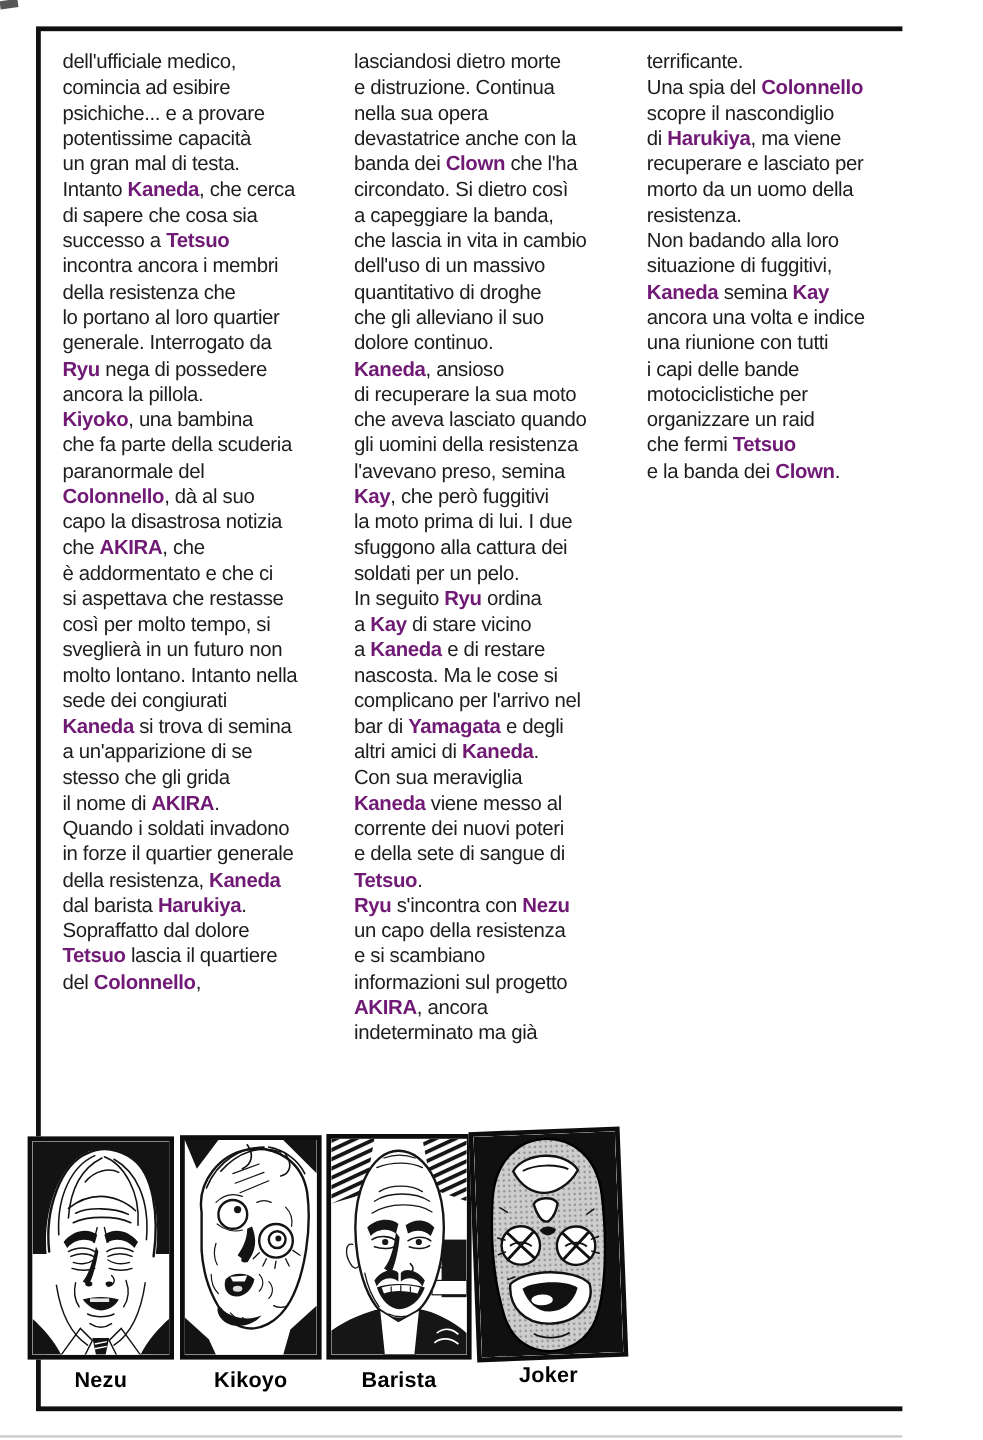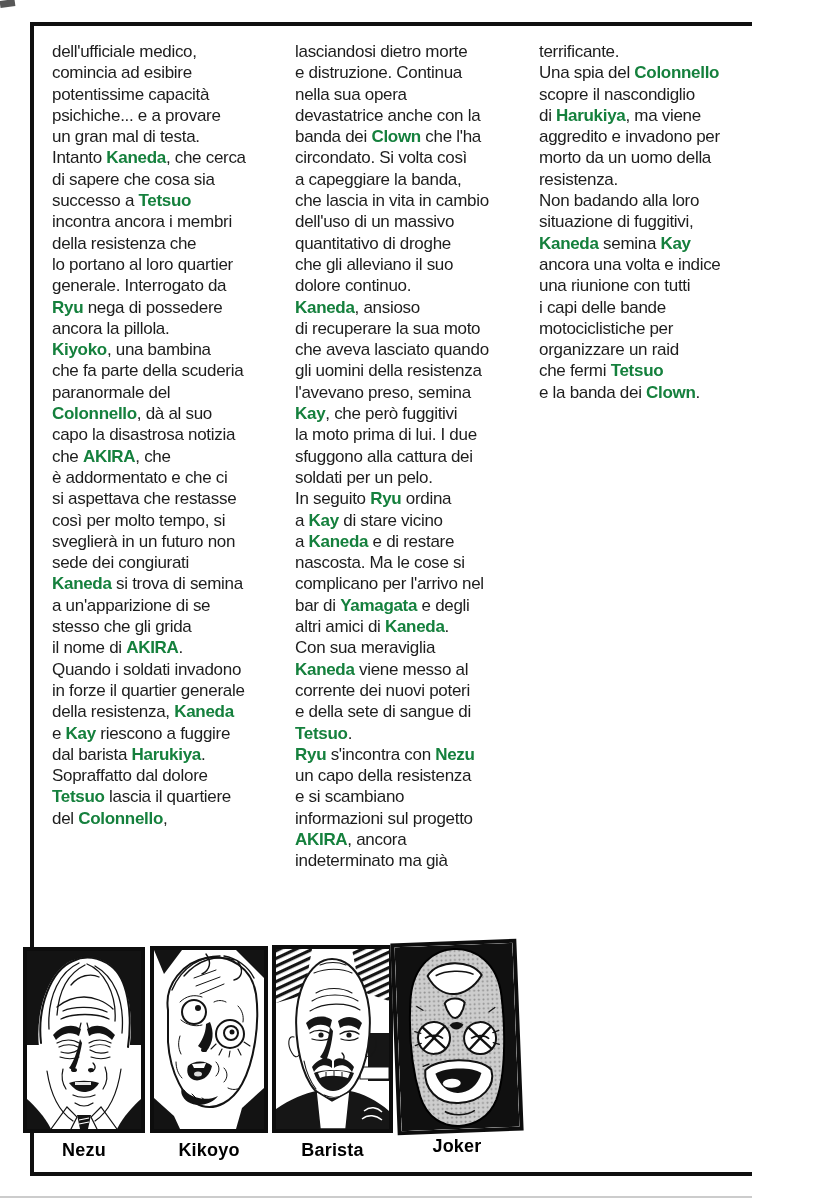--- a/index.html
+++ b/index.html
@@ -8,21 +8,21 @@
     font-family:Liberation Sans, sans-serif;overflow:hidden;
   }
   .frame{
     position:absolute;left:30px;top:22px;width:759px;height:1154px;
     border:4px solid #101010;box-sizing:border-box;background:#ffffff;
   }
   .col{
     position:absolute;top:41px;color:#1d1d1d;font-size:17px;line-height:21.3px;
     letter-spacing:-0.3px;white-space:nowrap;
   }
-  .col b{color:#15803d;font-weight:bold;}
+  .col b{color:#701a75;font-weight:bold;}
   .col-1{left:52px;}
   .col-2{left:295px;}
   .col-3{left:539px;}
   .portrait{
     position:absolute;margin:0;background:#ffffff;border:4px solid #0d0d0d;
     box-sizing:border-box;overflow:hidden;
   }
   .portrait svg{display:block;width:100%;height:100%;}
   .p1{left:23px;top:947px;width:122px;height:186px;}
   .p2{left:150px;top:946px;width:118px;height:187px;}
@@ -47,63 +47,63 @@
 </head>
 <body>
 
 <div class="page">
   <div class="scan-smudge"></div>
   <div class="frame"></div>
 
   <div class="col col-1">
       <div><span>dell'ufficiale medico,</span></div>
       <div><span>comincia ad esibire</span></div>
+      <div><span>psichiche... e a provare</span></div>
       <div><span>potentissime capacità</span></div>
-      <div><span>psichiche... e a provare</span></div>
       <div><span>un gran mal di testa.</span></div>
       <div><span>Intanto </span><b>Kaneda</b><span>, che cerca</span></div>
       <div><span>di sapere che cosa sia</span></div>
       <div><span>successo a </span><b>Tetsuo</b></div>
       <div><span>incontra ancora i membri</span></div>
       <div><span>della resistenza che</span></div>
       <div><span>lo portano al loro quartier</span></div>
       <div><span>generale. Interrogato da</span></div>
       <div><b>Ryu</b><span> nega di possedere</span></div>
       <div><span>ancora la pillola.</span></div>
       <div><b>Kiyoko</b><span>, una bambina</span></div>
       <div><span>che fa parte della scuderia</span></div>
       <div><span>paranormale del</span></div>
       <div><b>Colonnello</b><span>, dà al suo</span></div>
       <div><span>capo la disastrosa notizia</span></div>
       <div><span>che </span><b>AKIRA</b><span>, che</span></div>
       <div><span>è addormentato e che ci</span></div>
       <div><span>si aspettava che restasse</span></div>
       <div><span>così per molto tempo, si</span></div>
       <div><span>sveglierà in un futuro non</span></div>
+      <div><span>molto lontano. Intanto nella</span></div>
       <div><span>sede dei congiurati</span></div>
       <div><b>Kaneda</b><span> si trova di semina</span></div>
       <div><span>a un'apparizione di se</span></div>
       <div><span>stesso che gli grida</span></div>
       <div><span>il nome di </span><b>AKIRA</b><span>.</span></div>
       <div><span>Quando i soldati invadono</span></div>
       <div><span>in forze il quartier generale</span></div>
       <div><span>della resistenza, </span><b>Kaneda</b></div>
-      <div><span>e </span><b>Kay</b><span> riescono a fuggire</span></div>
       <div><span>dal barista </span><b>Harukiya</b><span>.</span></div>
       <div><span>Sopraffatto dal dolore</span></div>
       <div><b>Tetsuo</b><span> lascia il quartiere</span></div>
       <div><span>del </span><b>Colonnello</b><span>,</span></div>
     </div>
   <div class="col col-2">
       <div><span>lasciandosi dietro morte</span></div>
       <div><span>e distruzione. Continua</span></div>
       <div><span>nella sua opera</span></div>
       <div><span>devastatrice anche con la</span></div>
       <div><span>banda dei </span><b>Clown</b><span> che l'ha</span></div>
-      <div><span>circondato. Si volta così</span></div>
+      <div><span>circondato. Si dietro così</span></div>
       <div><span>a capeggiare la banda,</span></div>
       <div><span>che lascia in vita in cambio</span></div>
       <div><span>dell'uso di un massivo</span></div>
       <div><span>quantitativo di droghe</span></div>
       <div><span>che gli alleviano il suo</span></div>
       <div><span>dolore continuo.</span></div>
       <div><b>Kaneda</b><span>, ansioso</span></div>
       <div><span>di recuperare la sua moto</span></div>
       <div><span>che aveva lasciato quando</span></div>
       <div><span>gli uomini della resistenza</span></div>
@@ -129,21 +129,21 @@
       <div><span>e si scambiano</span></div>
       <div><span>informazioni sul progetto</span></div>
       <div><b>AKIRA</b><span>, ancora</span></div>
       <div><span>indeterminato ma già</span></div>
     </div>
   <div class="col col-3">
       <div><span>terrificante.</span></div>
       <div><span>Una spia del </span><b>Colonnello</b></div>
       <div><span>scopre il nascondiglio</span></div>
       <div><span>di </span><b>Harukiya</b><span>, ma viene</span></div>
-      <div><span>aggredito e invadono per</span></div>
+      <div><span>recuperare e lasciato per</span></div>
       <div><span>morto da un uomo della</span></div>
       <div><span>resistenza.</span></div>
       <div><span>Non badando alla loro</span></div>
       <div><span>situazione di fuggitivi,</span></div>
       <div><b>Kaneda</b><span> semina </span><b>Kay</b></div>
       <div><span>ancora una volta e indice</span></div>
       <div><span>una riunione con tutti</span></div>
       <div><span>i capi delle bande</span></div>
       <div><span>motociclistiche per</span></div>
       <div><span>organizzare un raid</span></div>

